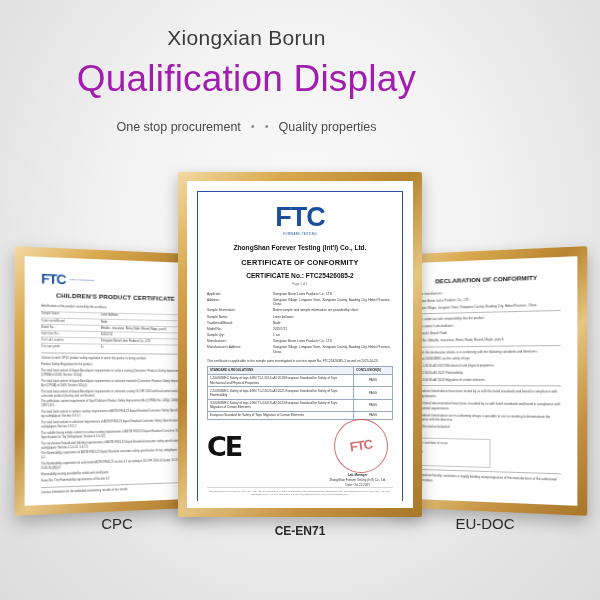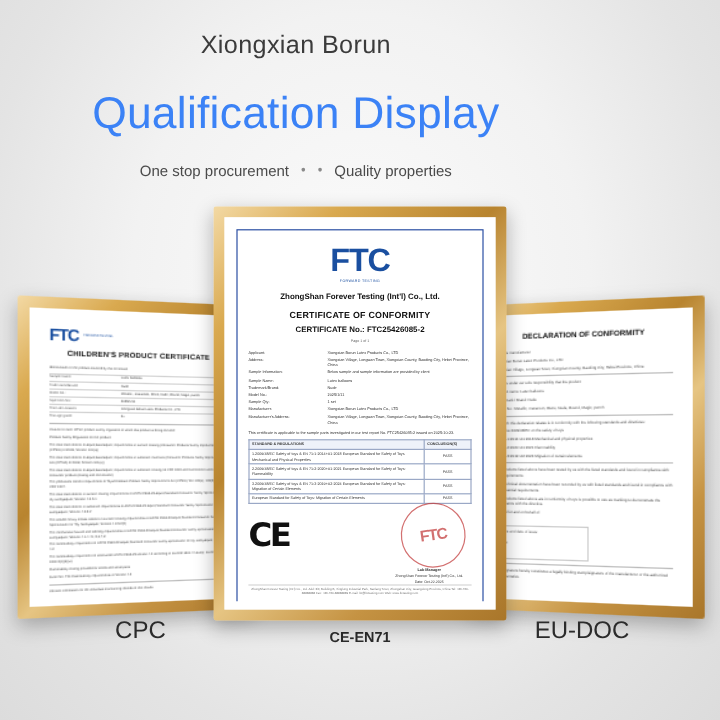--- a/index.html
+++ b/index.html
@@ -29,22 +29,22 @@
     padding-top: 26px;
   }
   .brand {
     font-size: 21px;
     color: #3b3b3b;
     letter-spacing: 0.3px;
     font-weight: 400;
   }
   .title {
     font-size: 37px;
-    color: #3b82f6;
-    margin-top: 24px;
+    color: #a21caf;
+    margin-top: 8px;
     letter-spacing: 0.2px;
     font-weight: 400;
   }
   .tagline {
     margin-top: 20px;
     font-size: 12.5px;
     color: #4a4a4a;
     display: flex;
     justify-content: center;
     align-items: center;
@@ -98,21 +98,21 @@
   #frame-ce {
     left: 178px; top: 172px;
     width: 244px; height: 345px;
     z-index: 5;
   }
 
   
   .caption {
     position: absolute;
     text-align: center;
-    font-size: 20px;
+    font-size: 15px;
     color: #2b2b2b;
   }
   #cap-cpc { left: 22px; top: 515px; width: 190px; }
   #cap-eudoc { left: 390px; top: 515px; width: 190px; }
   #cap-ce { left: 178px; top: 524px; width: 244px; font-size: 12px; font-weight: bold; }
 
   
   .ftc-logo {
     color: #1a4fa0;
     font-weight: bold;

